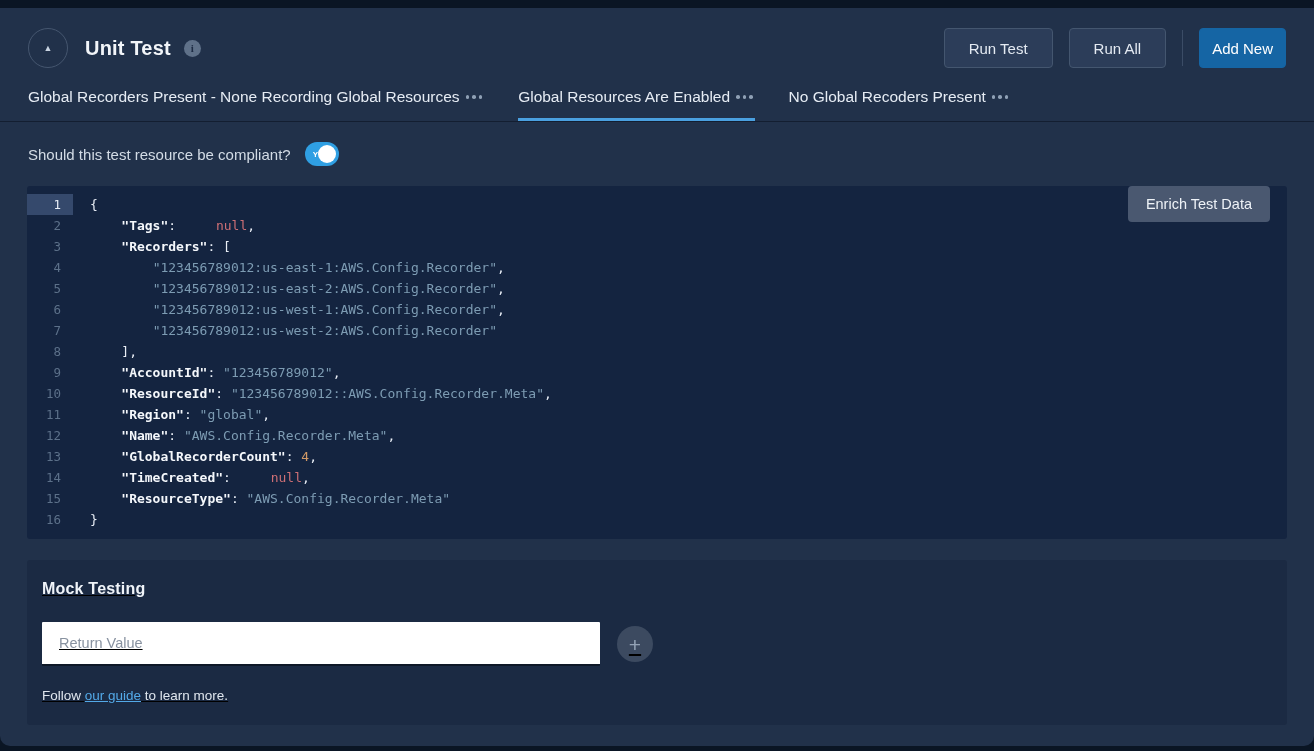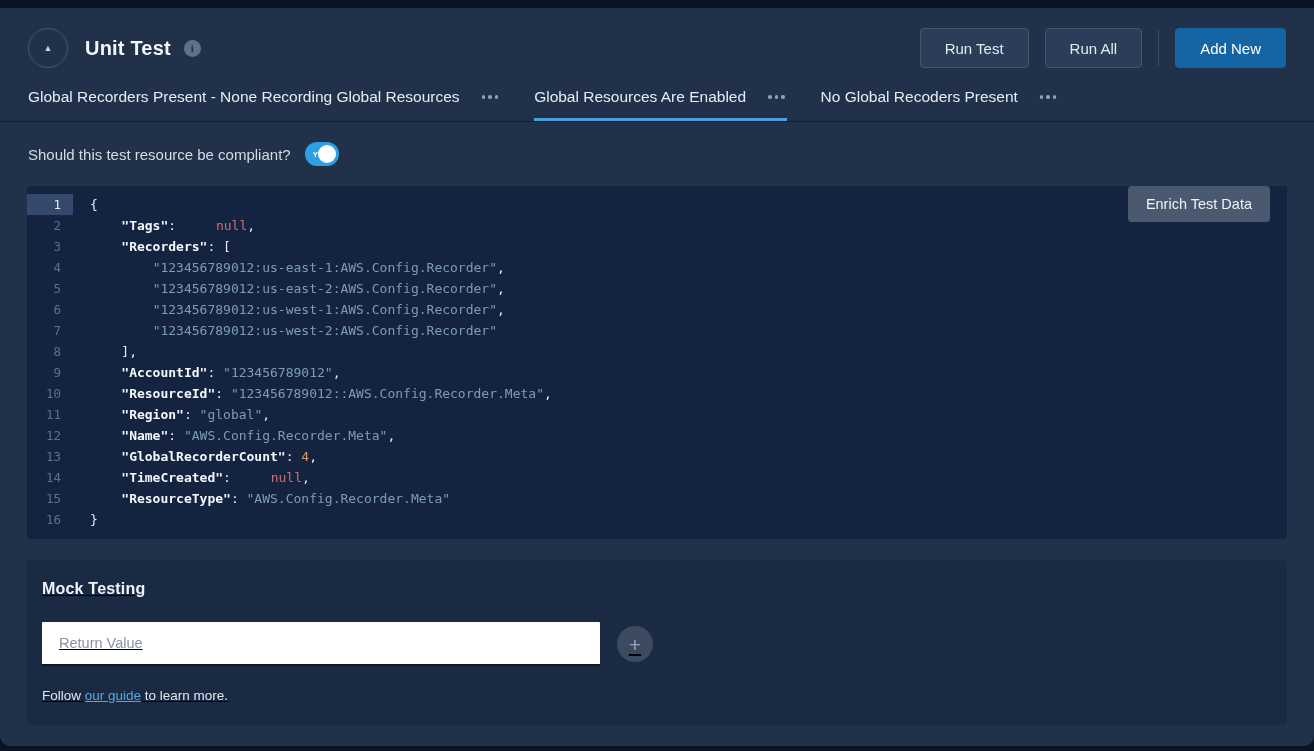--- a/index.html
+++ b/index.html
@@ -16,26 +16,26 @@
                   display:flex; align-items:center; justify-content:center; cursor:pointer; }
   .page-title { color:#f2f5f9; font-size:20px; font-weight:700; margin-left:17px; letter-spacing:.2px; }
   .info-icon { width:17px; height:17px; border-radius:50%; background:#5f7189; color:#1d2c44;
                font-size:11px; font-weight:700; display:flex; align-items:center; justify-content:center;
                margin-left:13px; cursor:pointer; font-family:"Liberation Serif", serif; }
   .header-actions { margin-left:auto; display:flex; align-items:center; gap:16px; }
   .btn { height:40px; border-radius:4px; font-size:15px; font-family:"Liberation Sans",sans-serif;
          cursor:pointer; }
   .btn-ghost { background:#2c3d59; border:1px solid #44566f; color:#e4eaf2; padding:0 24px; }
   .v-divider { width:1px; height:36px; background:#3b4c66; }
-  .btn-primary { background:#1565a4; border:1px solid #1565a4; color:#ffffff; padding:0 24px; font-weight:500; }
+  .btn-primary { background:#1565a4; border:1px solid #1565a4; color:#ffffff; padding:0 12px; font-weight:500; }
 
   
   .tabs { display:flex; align-items:stretch; gap:34px; padding:0 28px; height:46px;
           border-bottom:1px solid #131e31; }
-  .tab { display:flex; align-items:center; gap:20px; border-bottom:3px solid transparent;
+  .tab { display:flex; align-items:center; gap:4px; border-bottom:3px solid transparent;
          cursor:pointer; }
   .tab.active { border-bottom-color:#4aa0e0; }
   .tab-label { color:#e6ecf4; font-size:15.5px; white-space:nowrap; }
   .tab-menu { display:flex; gap:3px; align-items:center; background:none; border:none;
               cursor:pointer; padding:4px 2px; }
   .tab-menu i { width:3.5px; height:3.5px; border-radius:50%; background:#8fa0b5; display:block; }
 
   
   .subheader { display:flex; justify-content:space-between; align-items:center; padding:20px 28px 6px 28px; }
   .instruction { color:#8d9aac; font-size:15px; }

